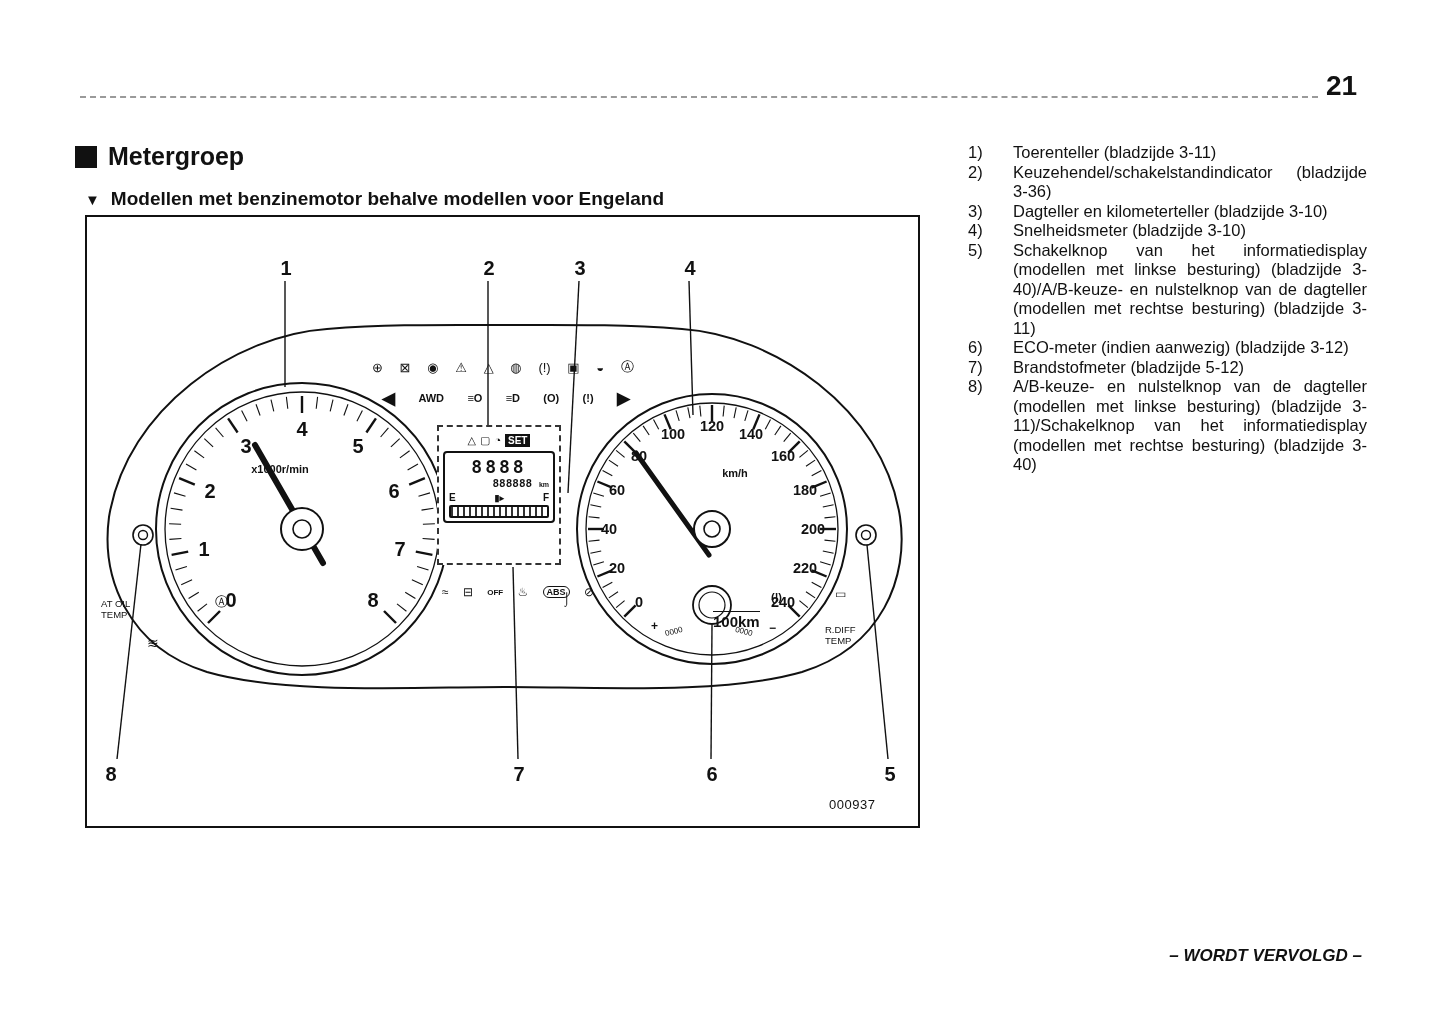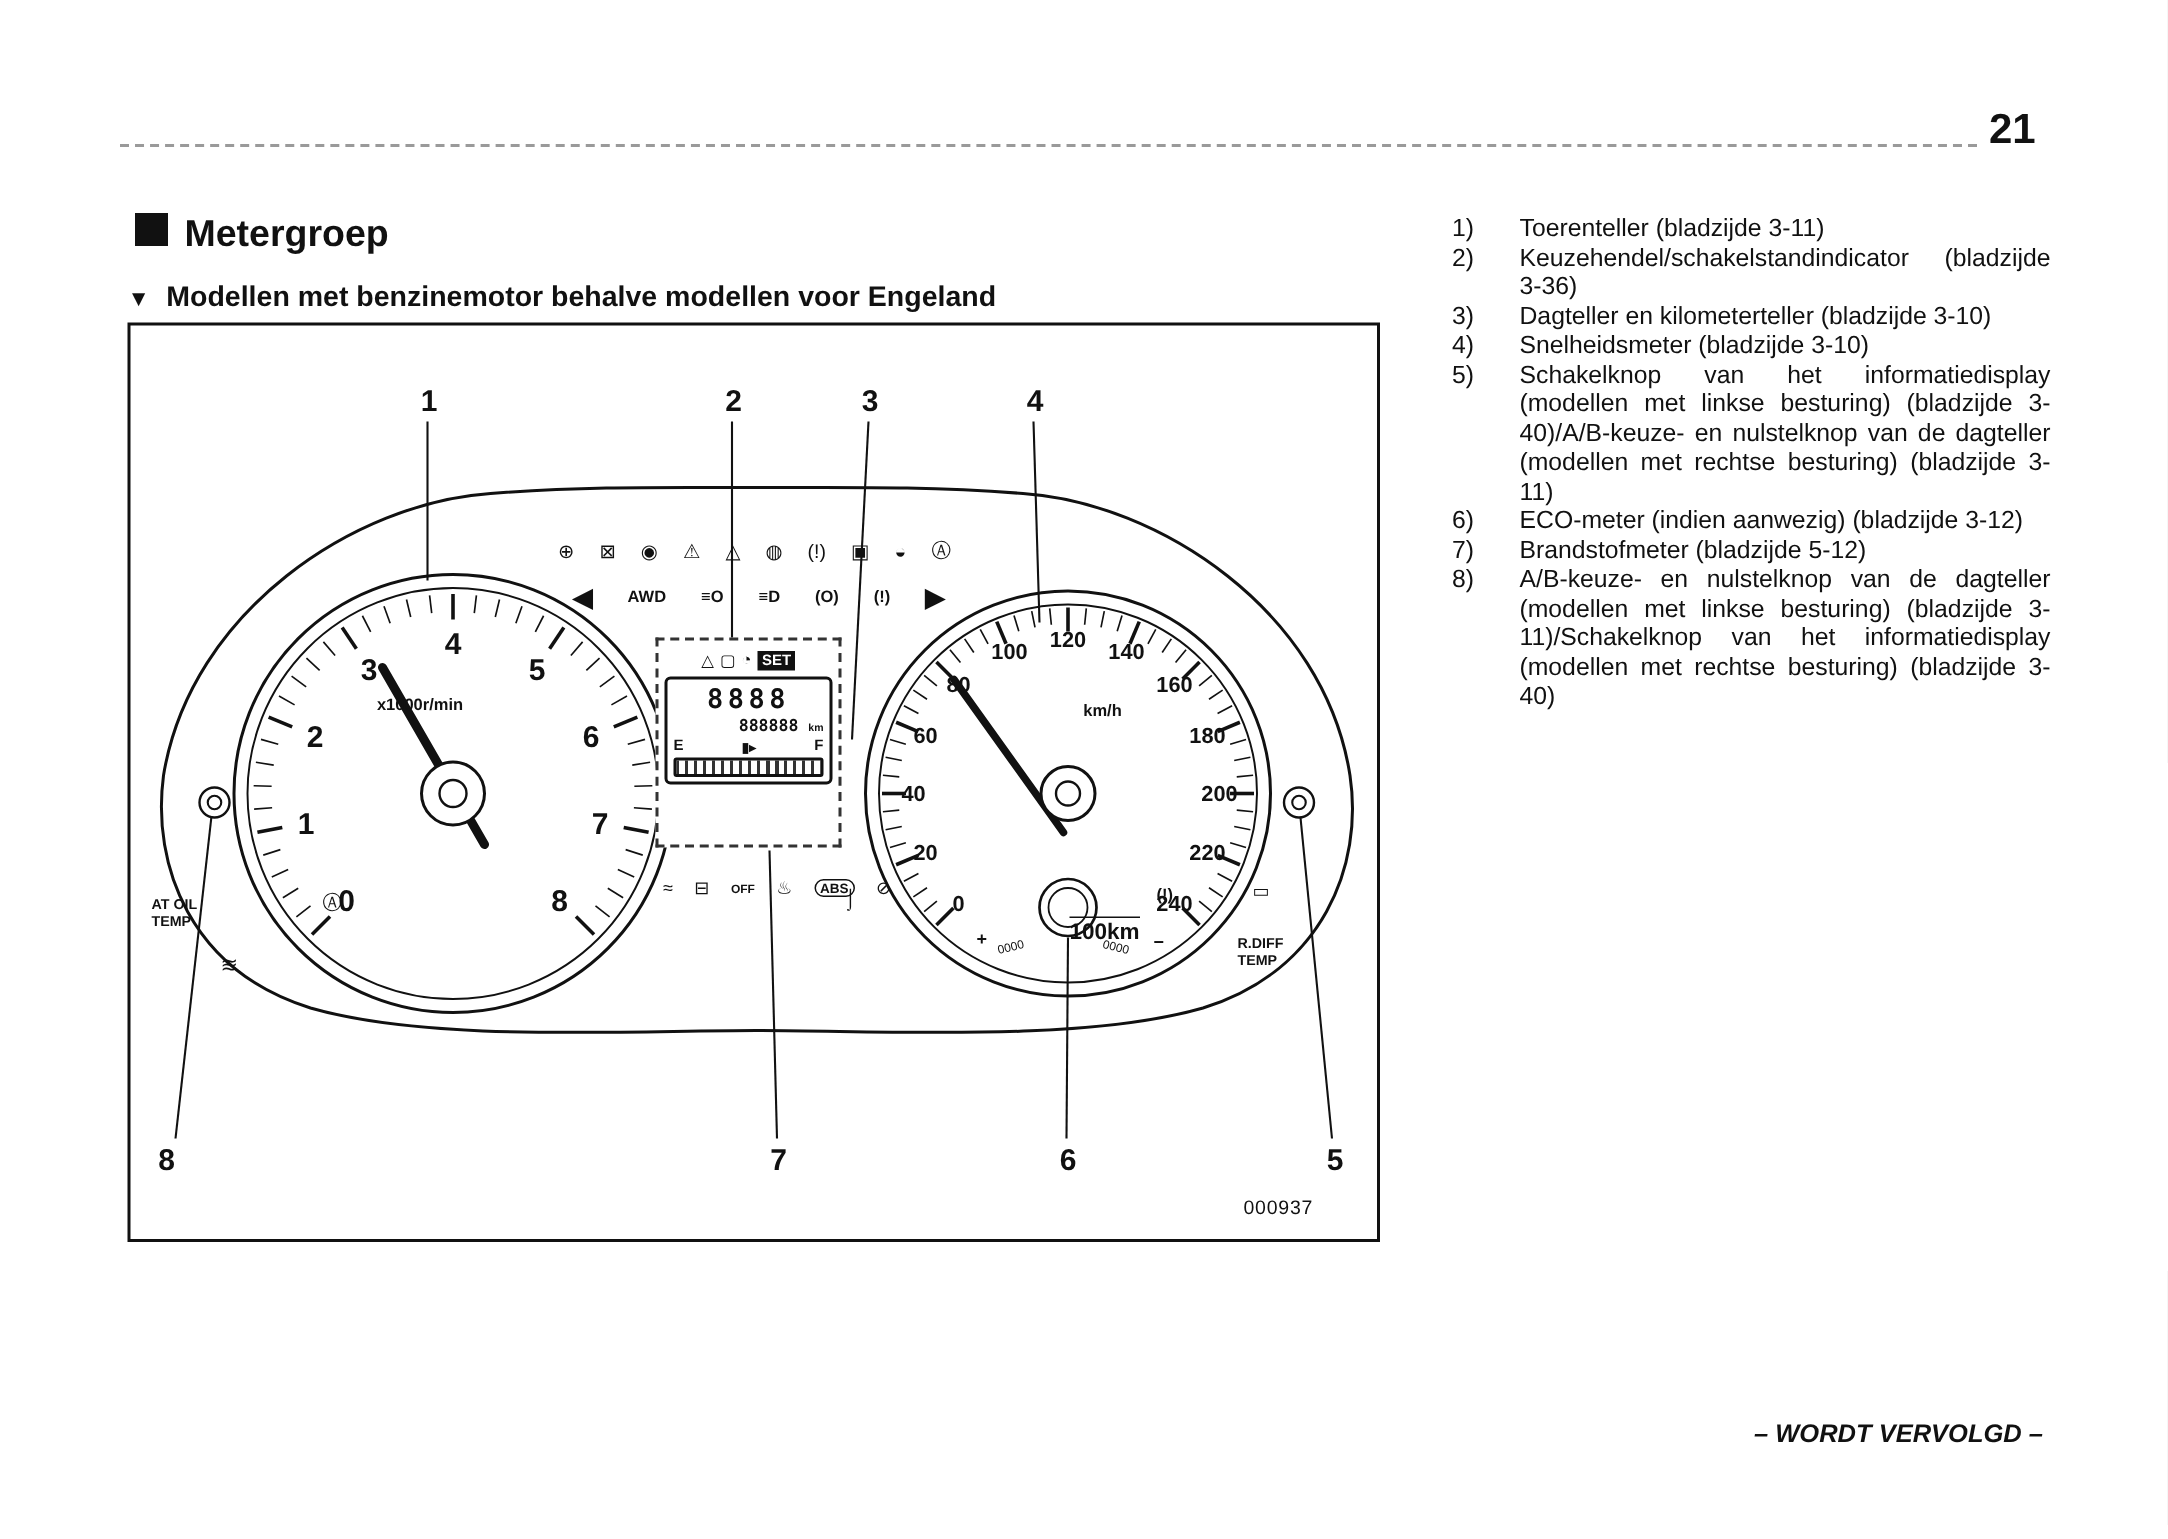--- a/index.html
+++ b/index.html
@@ -6,21 +6,21 @@
   body { background:#e8e8e8; }
   .page { position:relative; width:1445px; height:1026px; background:#fff;
           font-family:"Liberation Sans", sans-serif; color:#111; overflow:hidden; }
 
   
   .top-rule { position:absolute; left:80px; top:96px; width:1238px; height:0;
               border-top:2px dashed #9a9a9a; }
   .page-number { position:absolute; left:1326px; top:70px; font-size:28px; font-weight:bold; }
 
   
-  .h1-row { position:absolute; left:90px; top:142px; display:flex; gap:11px; }
+  .h1-row { position:absolute; left:75px; top:142px; display:flex; align-items:center; gap:11px; }
   .h1-sq { width:22px; height:22px; background:#111; display:inline-block; }
   .h1-row h1 { font-size:25px; font-weight:bold; }
   .h2-row { position:absolute; left:85px; top:188px; display:flex; align-items:center; gap:11px; }
   .h2-tri { font-size:15px; }
   .h2-row h2 { font-size:19px; font-weight:bold; }
 
   
   .figure { position:absolute; left:85px; top:215px; width:835px; height:613px;
             border:2px solid #111; background:#fff; }
   .figure svg { position:absolute; inset:0; }
@@ -46,21 +46,21 @@
           font-size:18px; letter-spacing:3px; }
   .odo { text-align:right; font-family:"DejaVu Sans Mono", monospace; font-weight:bold; font-size:11px; }
   .odo small { font-size:7px; font-family:"Liberation Sans", sans-serif; }
   .fuel-row { display:flex; align-items:center; justify-content:space-between;
               font-size:10px; font-weight:bold; margin-top:2px; }
   .fuel-pump { font-size:9px; }
   .fuel-bar { margin-top:2px; height:13px; border:2px solid #111; border-radius:2px;
               background:repeating-linear-gradient(90deg,#333 0 2px,#fff 2px 6px); }
 
   .pre { white-space:pre-line; }
-  .small-lab { font-size:9.5px; font-weight:bold; line-height:10.5px; }
+  .small-lab { font-size:9.5px; font-weight:normal; line-height:10.5px; }
 
   
   .legend { position:absolute; left:968px; top:143px; width:399px; font-size:16.5px; line-height:19.5px; }
   .li { display:grid; grid-template-columns:45px 1fr; }
   .li .txt { text-align:justify; }
 
   .footer { position:absolute; right:83px; top:946px; font-size:17px; font-weight:bold; font-style:italic; }
 </style>
 </head>
 <body>

